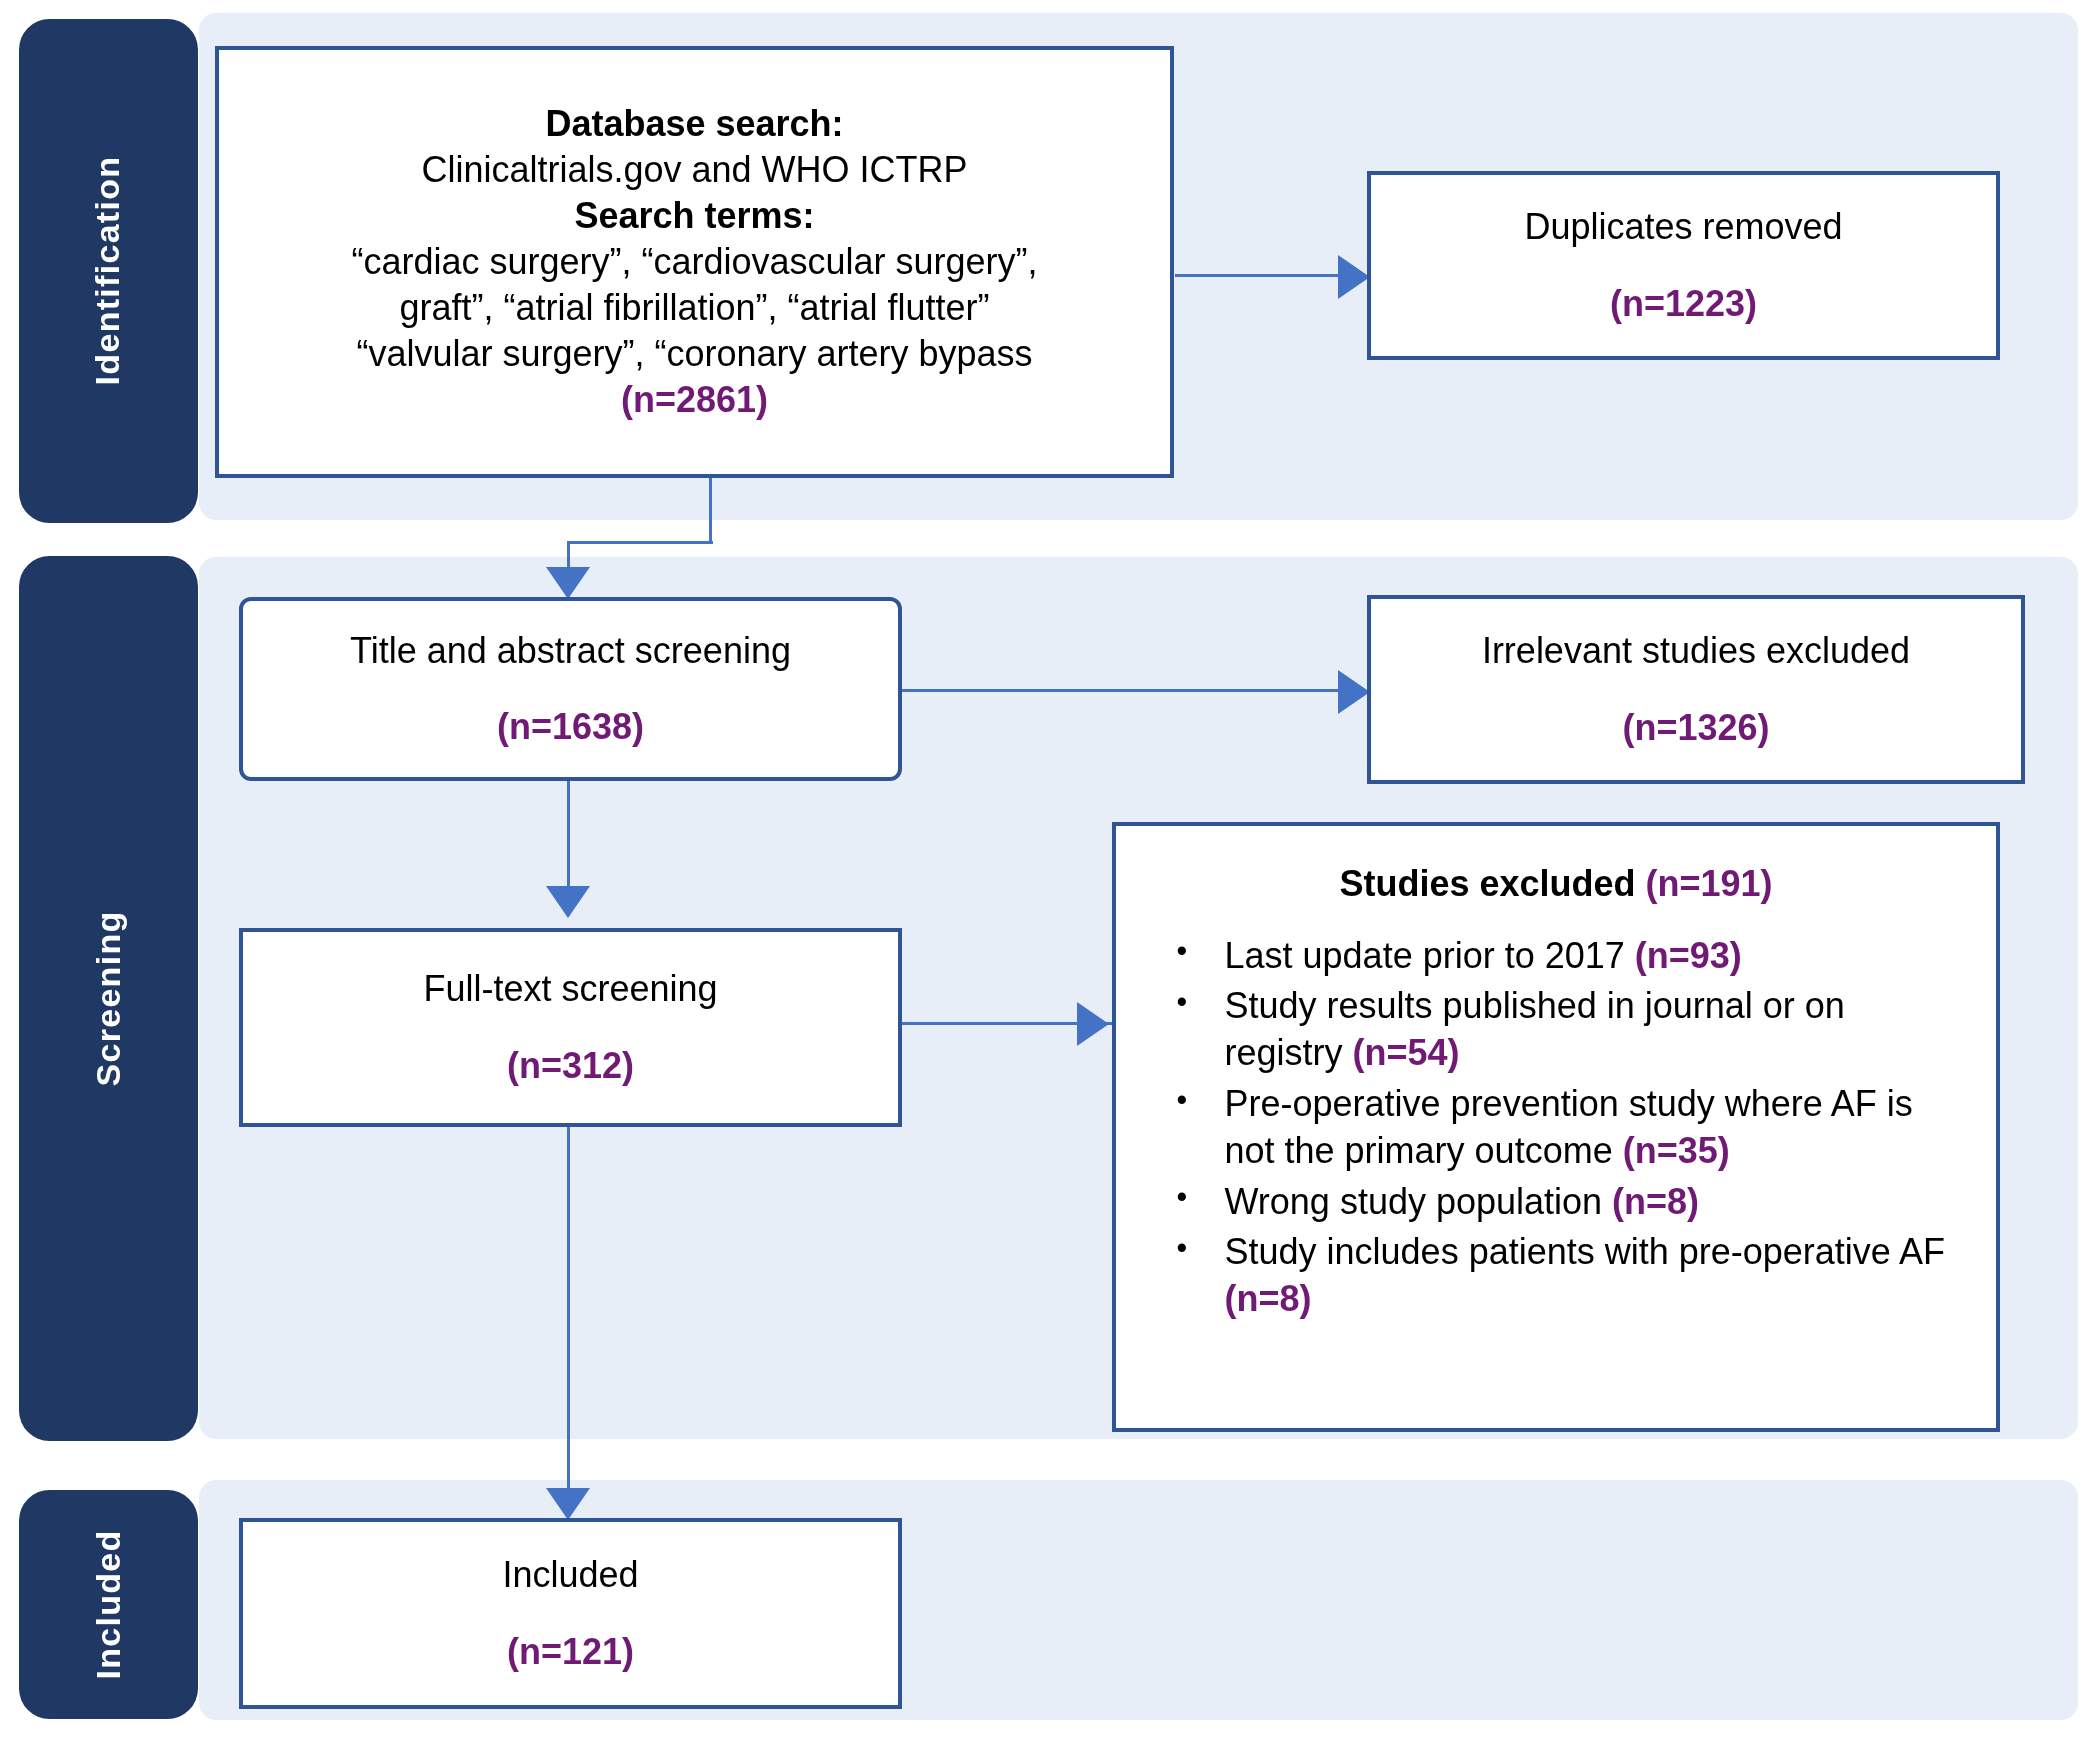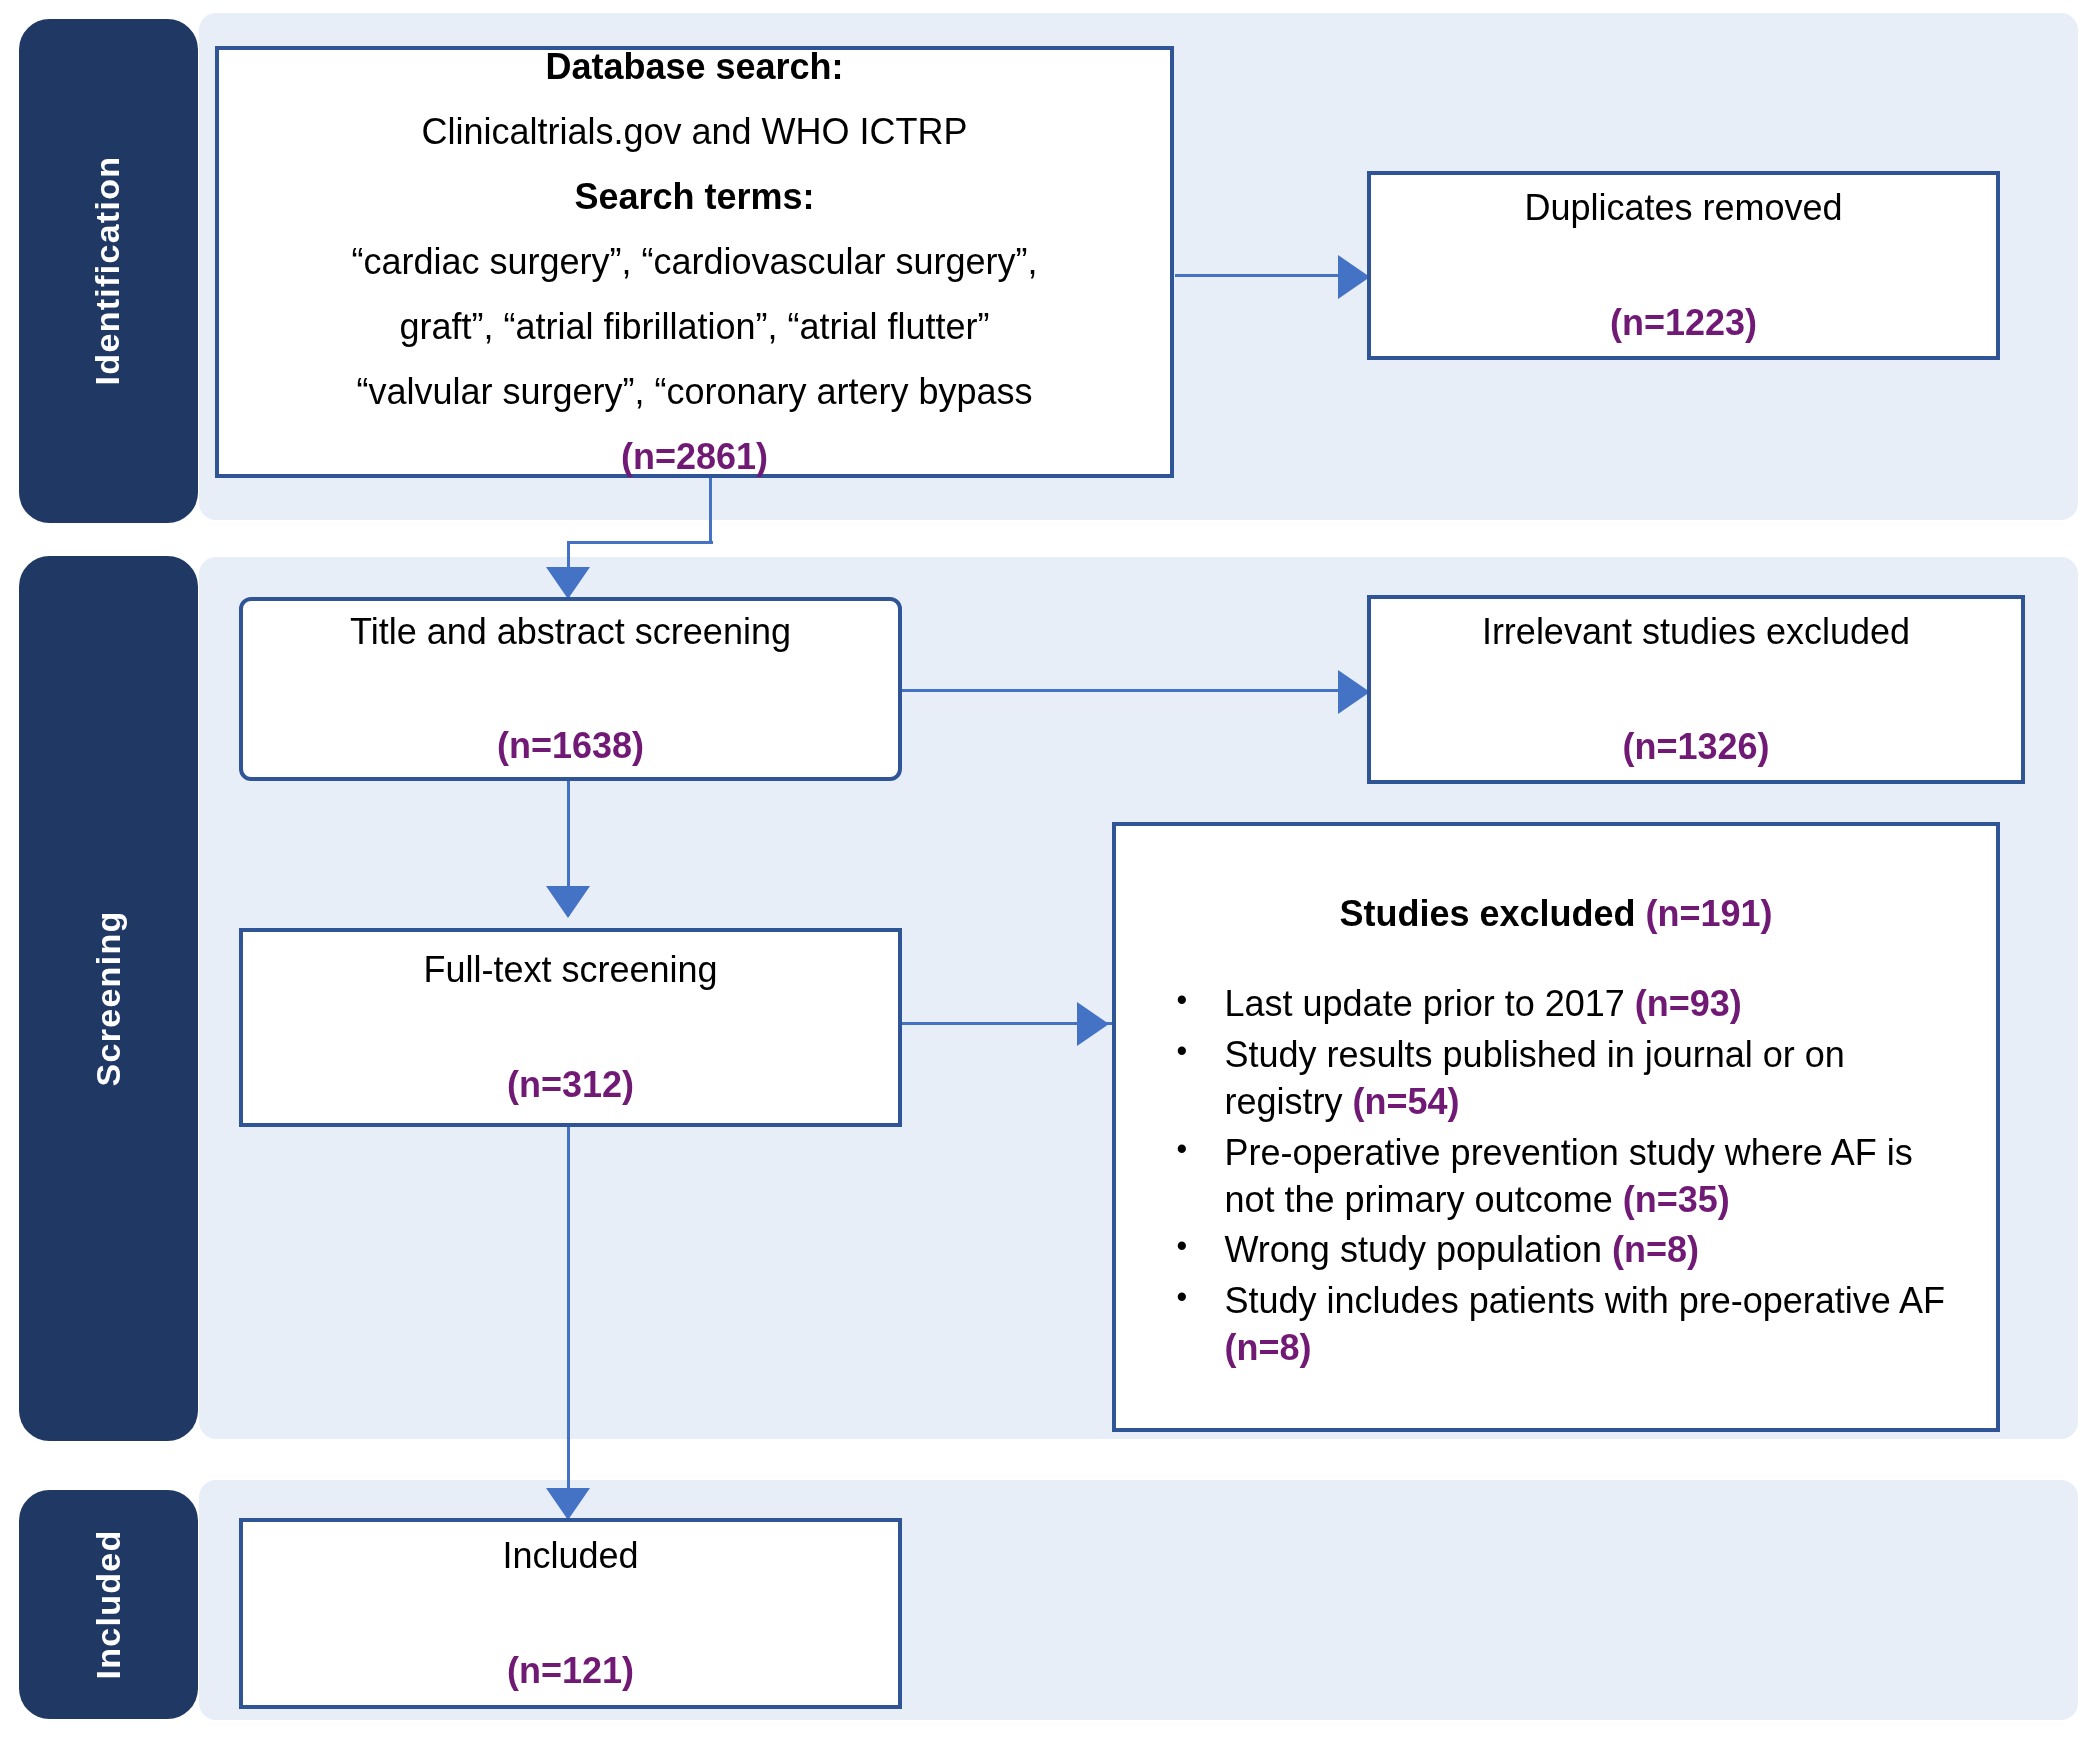--- a/index.html
+++ b/index.html
@@ -48,21 +48,20 @@
     position: absolute;
     background: #ffffff;
     border: 4px solid #2f5597;
     box-sizing: border-box;
     display: flex;
     flex-direction: column;
     align-items: center;
     justify-content: center;
     text-align: center;
     color: #000000;
-    gap: 19px;
   }
   .box .line {
     font-size: 36px;
     line-height: 1.28;
   }
   .box .line.bold { font-weight: bold; }
   .nval { color: #701a75; font-weight: bold; }
   .gap-md { height: 30.5px; }
 
   
@@ -189,21 +188,21 @@
     <div class="gap-md"></div>
     <div class="line nval">(n=1326)</div>
   </div>
 
   <div class="box" style="left:239px; top:928px; width:663px; height:199px;">
     <div class="line">Full-text screening</div>
     <div class="gap-md"></div>
     <div class="line nval">(n=312)</div>
   </div>
 
-  <div class="box excl" style="left:1112px; top:822px; width:888px; height:610px;justify-content:center;">
+  <div class="box excl" style="left:1112px; top:822px; width:888px; height:610px;">
     <div class="excl-title">
       <span>Studies excluded </span><span class="nval">(n=191)</span>
     </div>
     <ul class="excl-list">
       <li>
         <span>Last update prior to 2017 </span><span class="nval">(n=93)</span>
       </li>
       <li>
         <span>Study results published in journal or on registry </span><span class="nval">(n=54)</span>
       </li>

